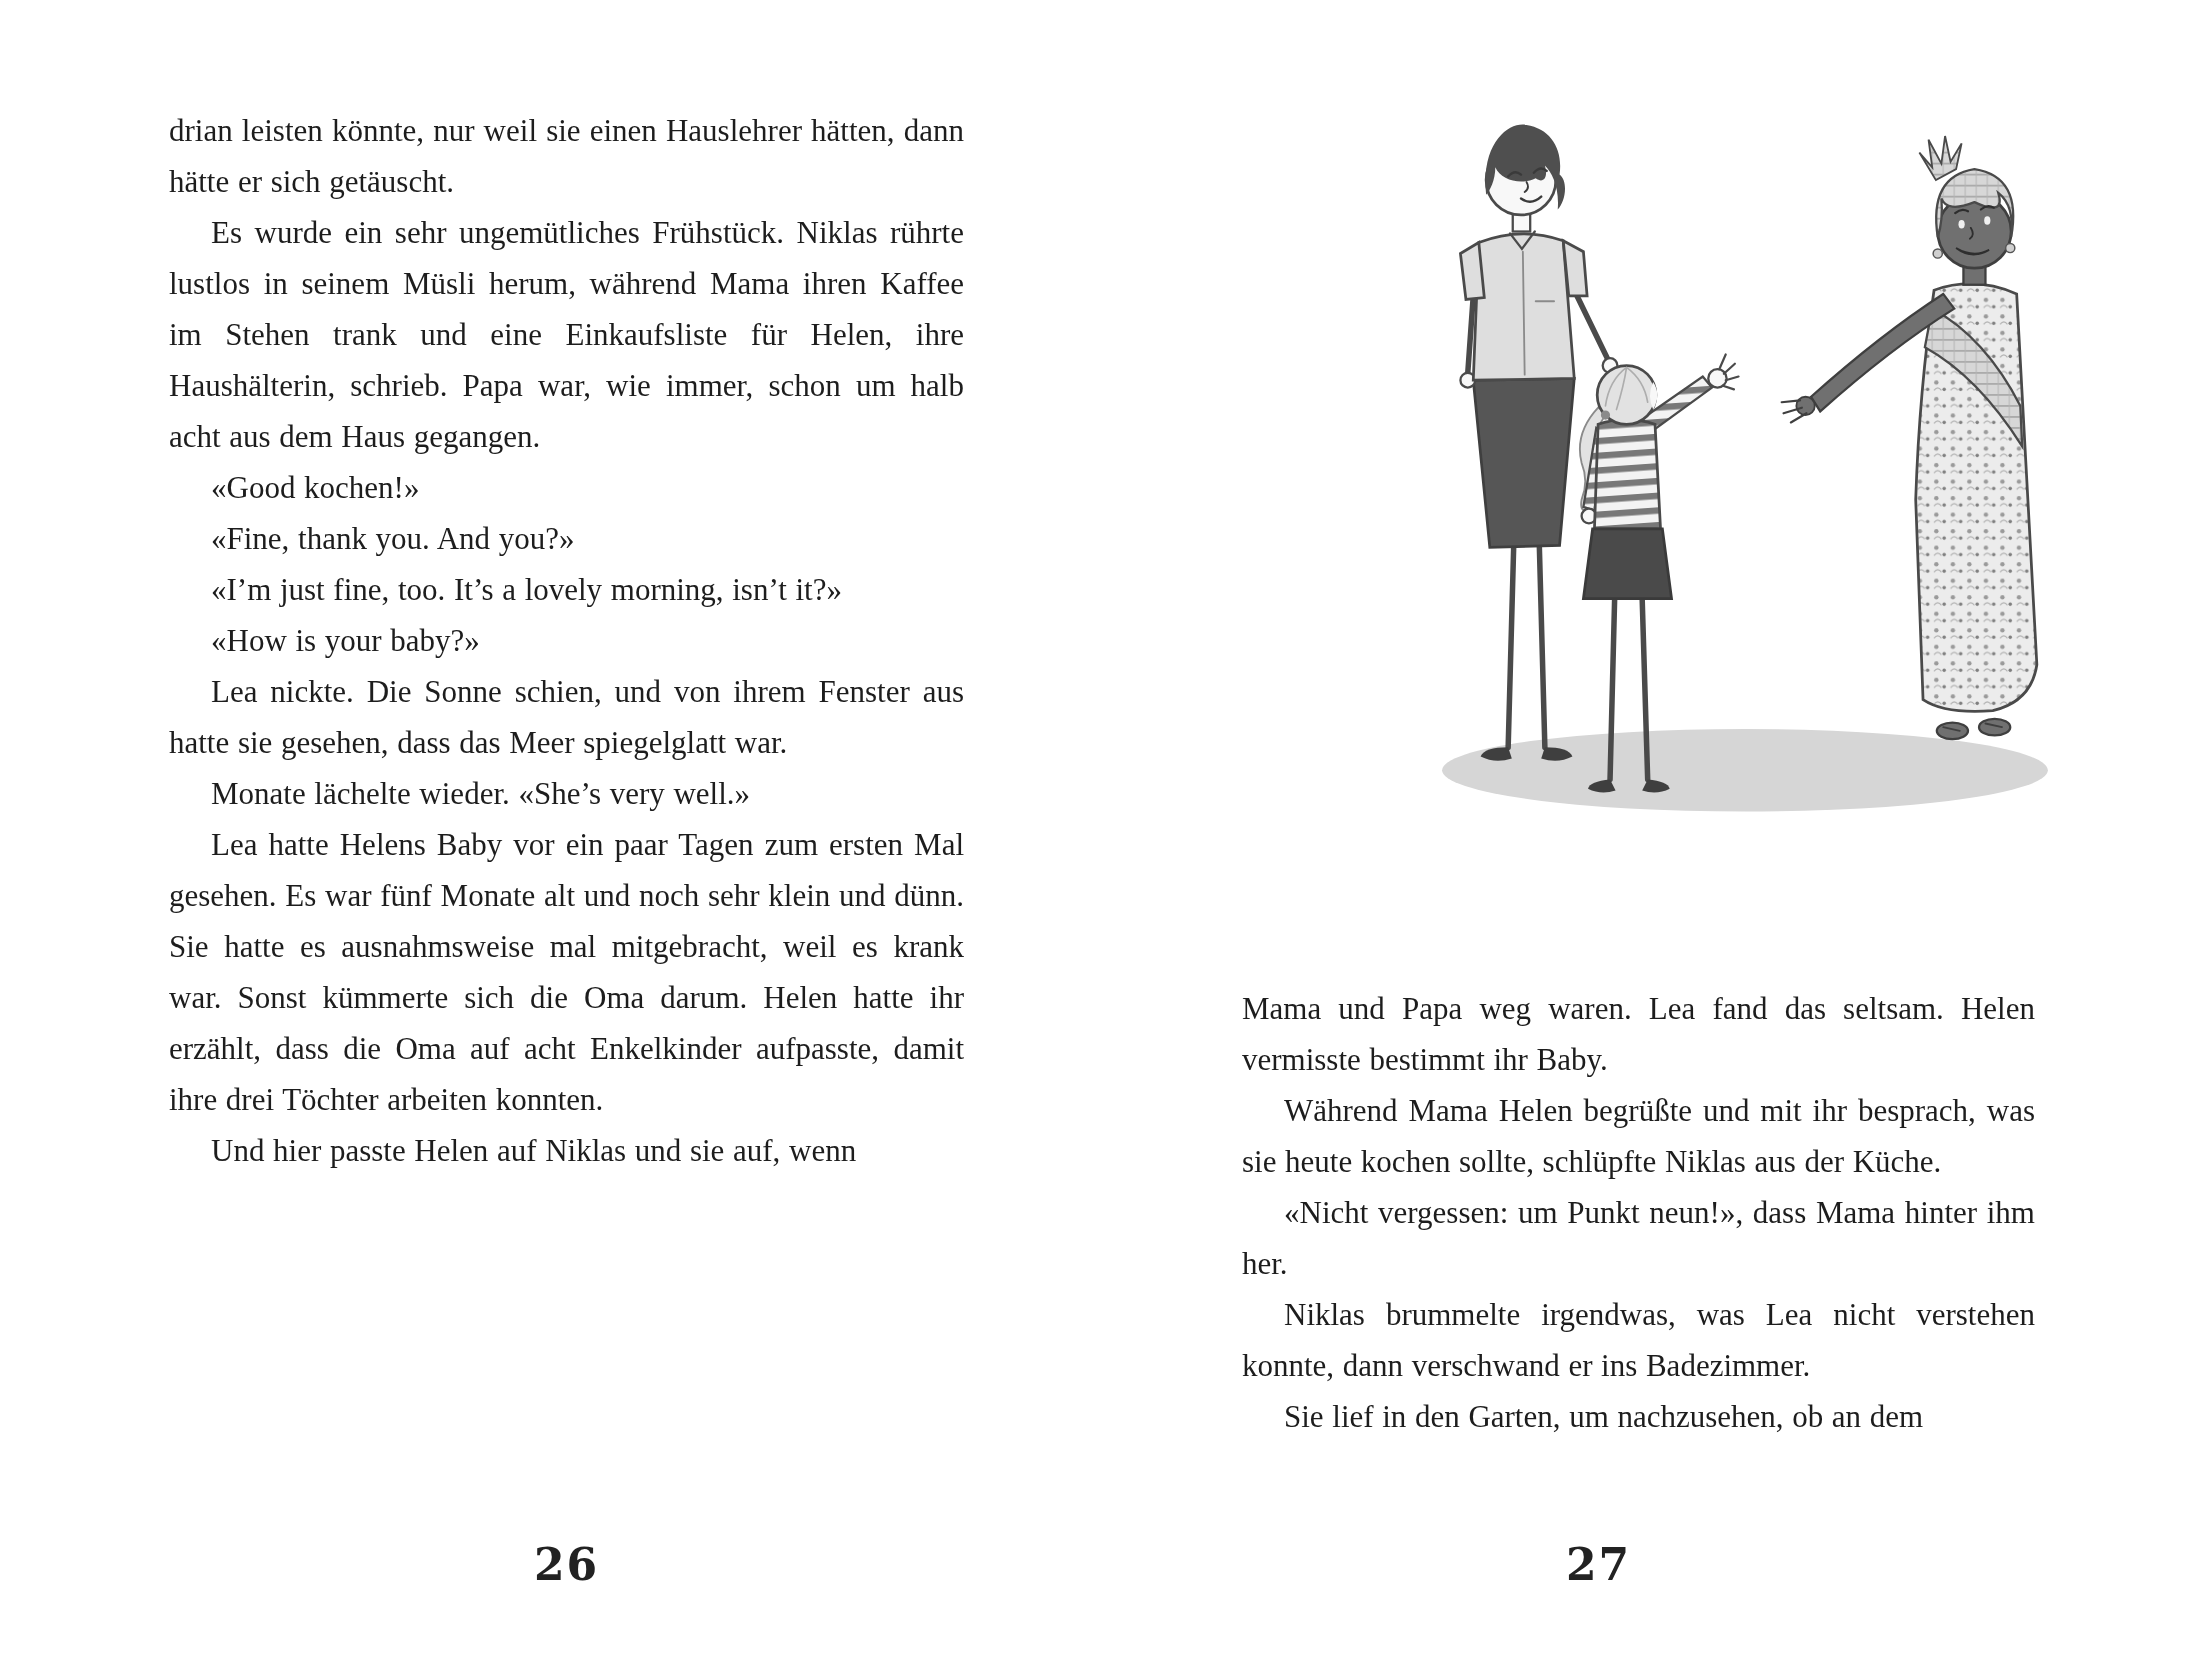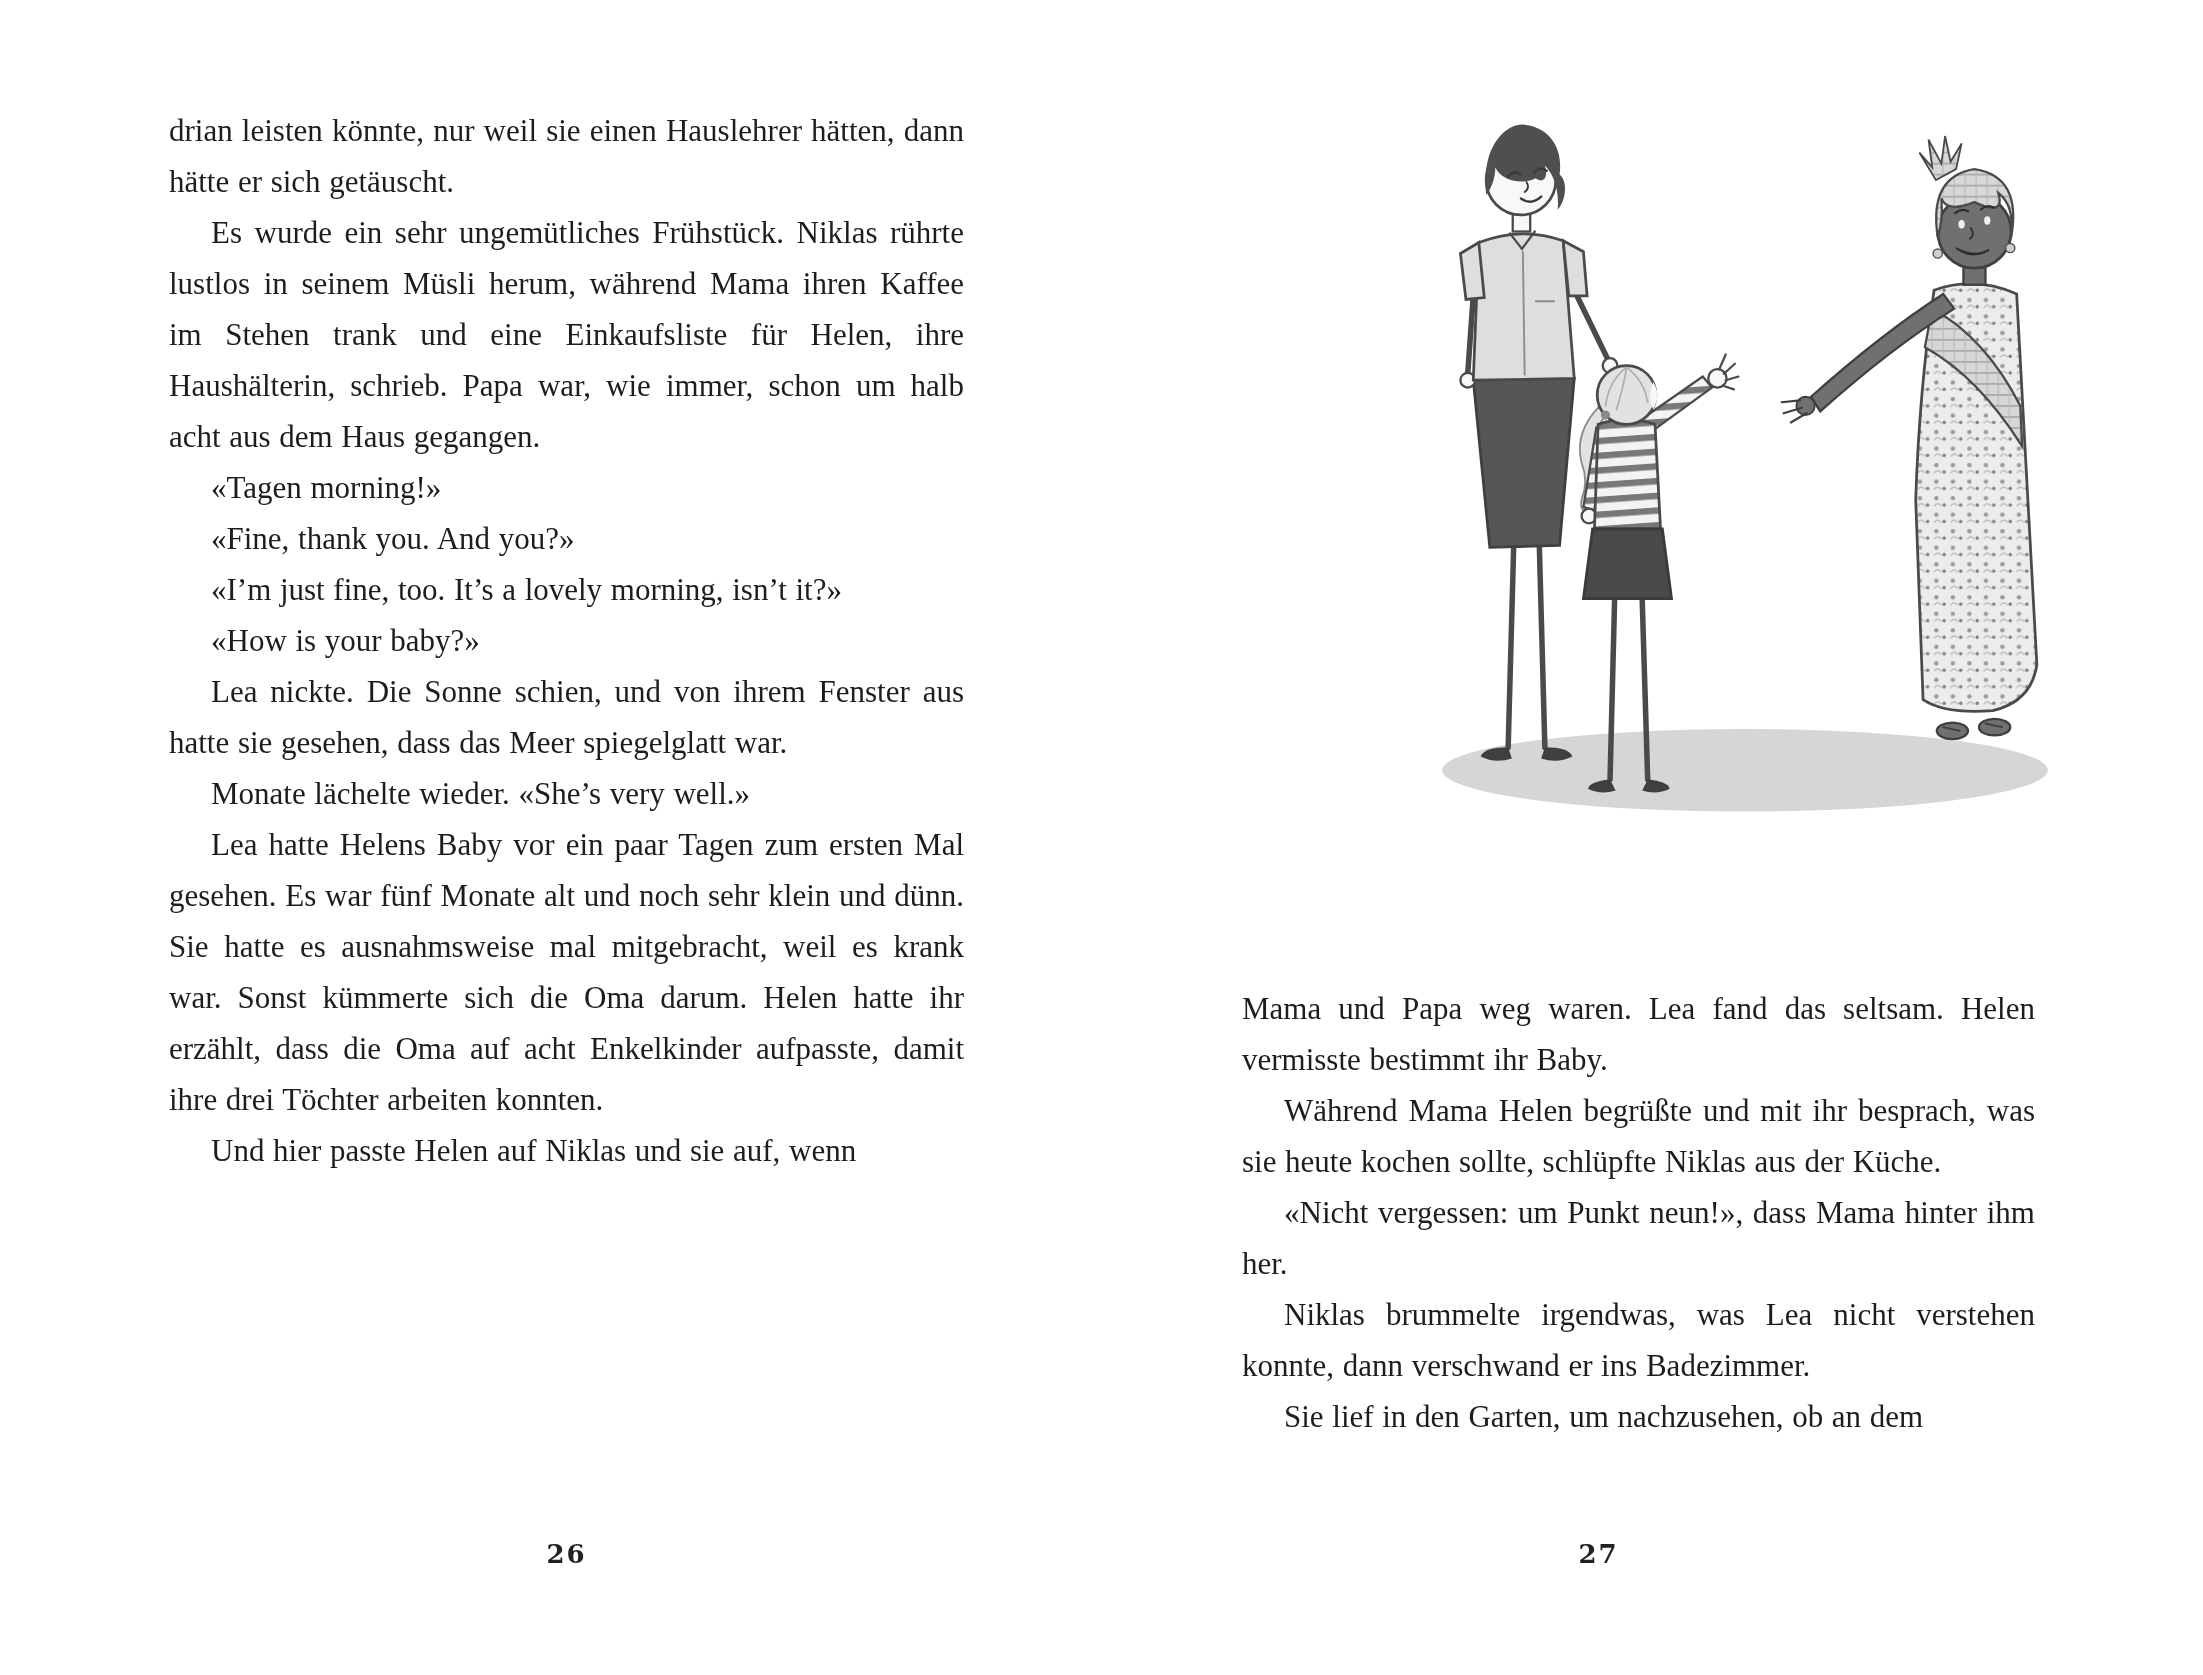--- a/index.html
+++ b/index.html
@@ -26,21 +26,21 @@
   .textcol p.indent { text-indent: 42px; }
 
   #left-text  { left: 169px;  top: 105px;  width: 795px; }
   #right-text { left: 1242px; top: 983px; width: 793px; }
 
   .pagenum {
     position: absolute;
     top: 1539px;
     font-family: "DejaVu Serif", serif;
     font-weight: bold;
-    font-size: 26px;
+    font-size: 44px;
     color: #222222;
     text-align: center;
     letter-spacing: 1.8px;
   }
   #pagenum-left  { left: 169px;  width: 795px; }
   #pagenum-right { left: 1202px; width: 793px; text-align: center; }
 
   #illus {
     position: absolute;
     left: 1387px;
@@ -50,21 +50,21 @@
   }
 </style>
 </head>
 <body>
 
 <div class="spread">
 
   <div id="left-text" class="textcol">
       <p class="">drian leisten könnte, nur weil sie einen Hauslehrer hätten, dann hätte er sich getäuscht.</p>
       <p class="indent">Es wurde ein sehr ungemütliches Frühstück. Niklas rührte lustlos in seinem Müsli herum, während Mama ihren Kaffee im Stehen trank und eine Einkaufsliste für Helen, ihre Haushälterin, schrieb. Papa war, wie immer, schon um halb acht aus dem Haus gegangen.</p>
-      <p class="indent">«Tagen morning!»</p>
+      <p class="indent">«Good kochen!»</p>
       <p class="indent">«Fine, thank you. And you?»</p>
       <p class="indent">«I’m just fine, too. It’s a lovely morning, isn’t it?»</p>
       <p class="indent">«How is your baby?»</p>
       <p class="indent">Lea nickte. Die Sonne schien, und von ihrem Fenster aus hatte sie gesehen, dass das Meer spiegelglatt war.</p>
       <p class="indent">Monate lächelte wieder. «She’s very well.»</p>
       <p class="indent">Lea hatte Helens Baby vor ein paar Tagen zum ersten Mal gesehen. Es war fünf Monate alt und noch sehr klein und dünn. Sie hatte es ausnahmsweise mal mitgebracht, weil es krank war. Sonst kümmerte sich die Oma darum. Helen hatte ihr erzählt, dass die Oma auf acht Enkelkinder aufpasste, damit ihre drei Töchter arbeiten konnten.</p>
       <p class="indent">Und hier passte Helen auf Niklas und sie auf, wenn</p>
     </div>
 
   <svg id="illus" viewBox="0 0 755 780" xmlns="http://www.w3.org/2000/svg">

